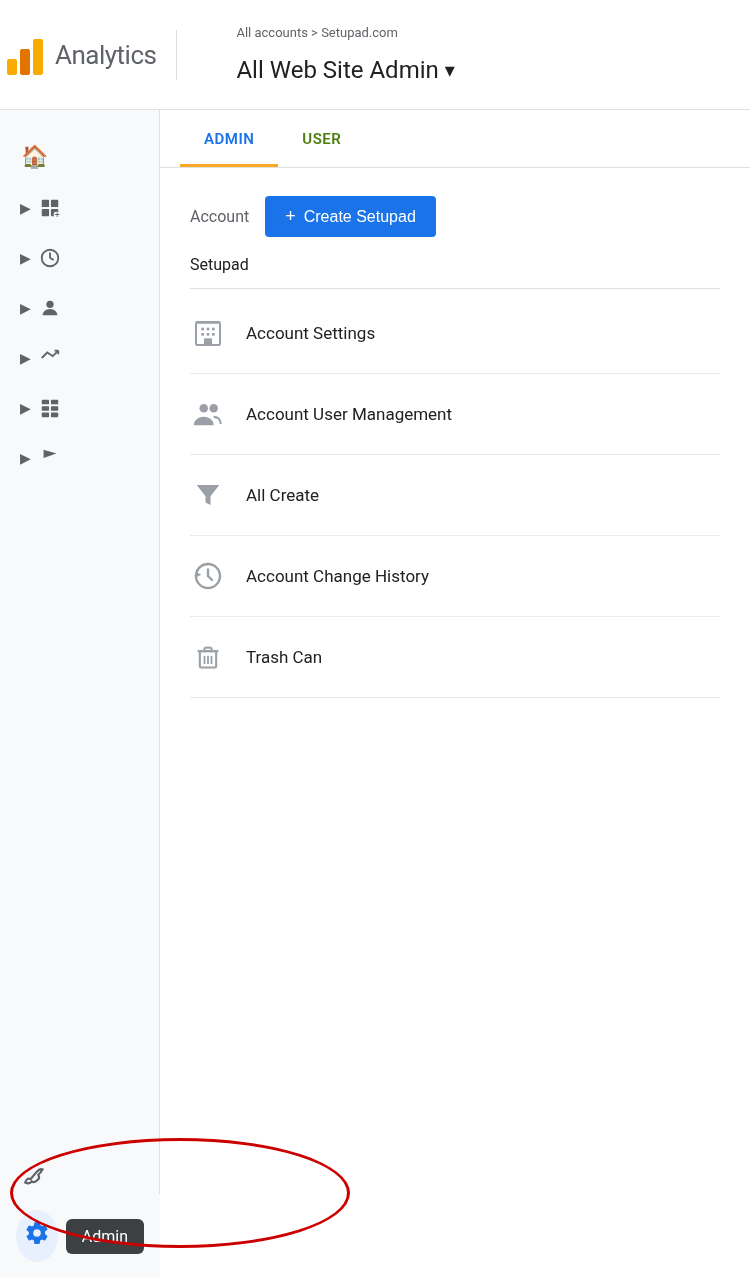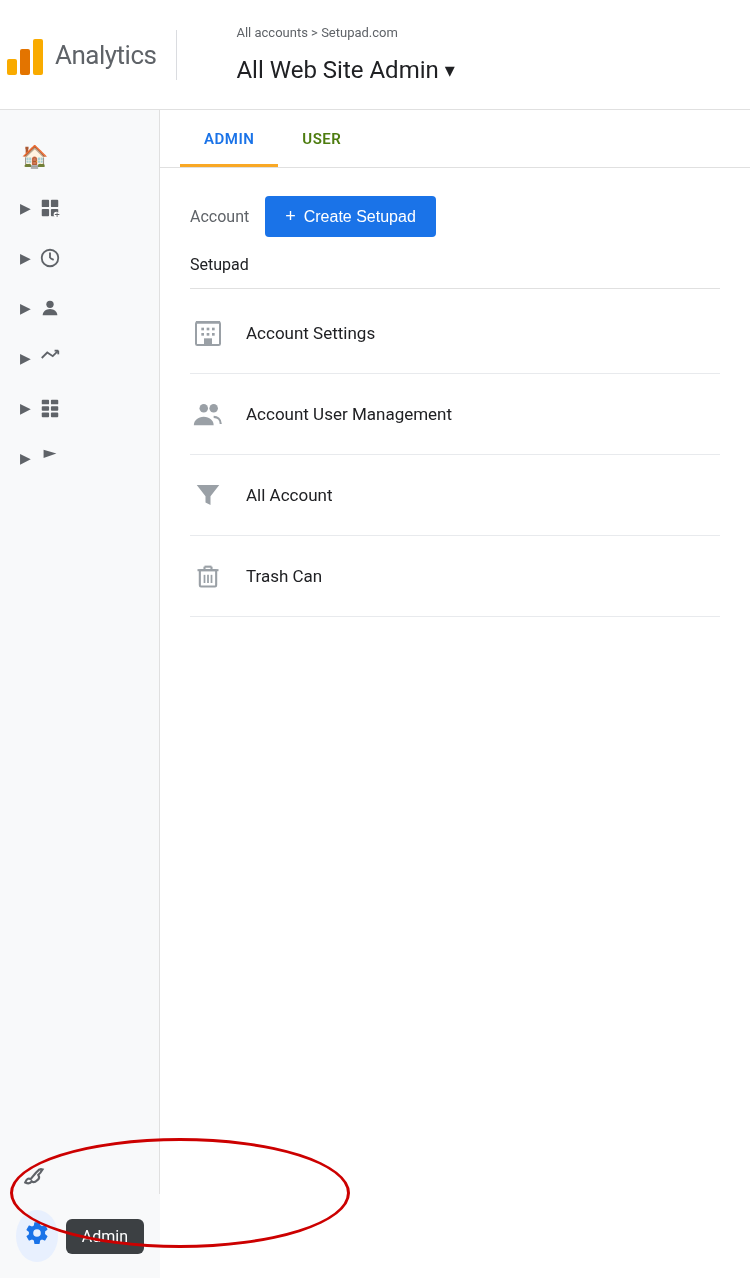--- a/index.html
+++ b/index.html
@@ -451,23 +451,34 @@
         </div>
         <span class="menu-item-label">Account User Management</span>
       </div>
 
       <div class="menu-item">
         <div class="menu-icon">
           <svg width="30" height="30" viewBox="0 0 24 24" fill="#9aa0a6">
             <path d="M3 4h18l-7 9v7l-4-2v-5L3 4z"></path>
           </svg>
         </div>
-        <span class="menu-item-label">All Account</span>
-      </div>
-
+        <span class="menu-item-label">All Create</span>
+      </div>
+
+      <div class="menu-item">
+        <div class="menu-icon">
+          <svg width="32" height="32" viewBox="0 0 24 24" fill="none" stroke="#9aa0a6" stroke-width="1.8">
+            <circle cx="12" cy="12" r="9"></circle>
+            <path d="M12 7 v5 l3 3" stroke="#9aa0a6" stroke-width="1.8" stroke-linecap="round"></path>
+            <path d="M3 12 A9 9 0 0 1 12 3" stroke-dasharray="2 1"></path>
+            <path d="M3 9 L3 13 L7 11" fill="#9aa0a6" stroke="none"></path>
+          </svg>
+        </div>
+        <span class="menu-item-label">Account Change History</span>
+      </div>
 
       <div class="menu-item">
         <div class="menu-icon">
           <svg width="28" height="28" viewBox="0 0 24 24" fill="#9aa0a6">
             <rect x="5" y="7" width="14" height="14" rx="1" fill="none" stroke="#9aa0a6" stroke-width="1.8"></rect>
             <line x1="3" y1="7" x2="21" y2="7" stroke="#9aa0a6" stroke-width="1.8"></line>
             <line x1="9" y1="7" x2="9" y2="4" stroke="#9aa0a6" stroke-width="1.8"></line>
             <line x1="15" y1="7" x2="15" y2="4" stroke="#9aa0a6" stroke-width="1.8"></line>
             <line x1="9" y1="4" x2="15" y2="4" stroke="#9aa0a6" stroke-width="1.8"></line>
             <line x1="9" y1="11" x2="9" y2="18" stroke="#9aa0a6" stroke-width="1.5"></line>

